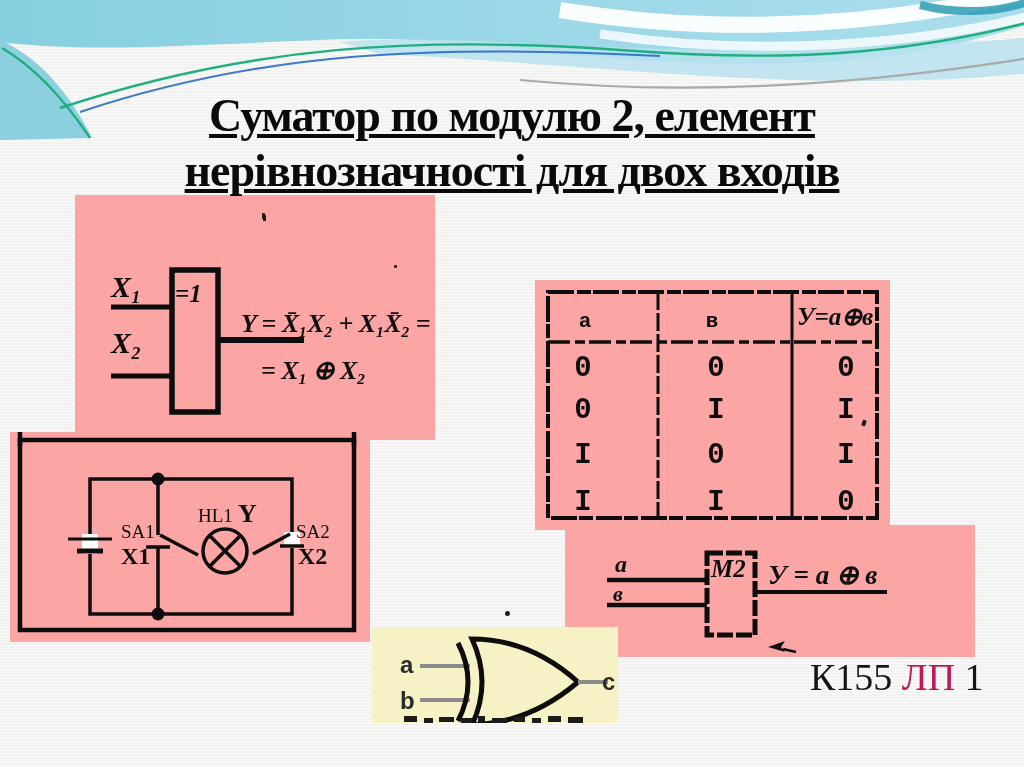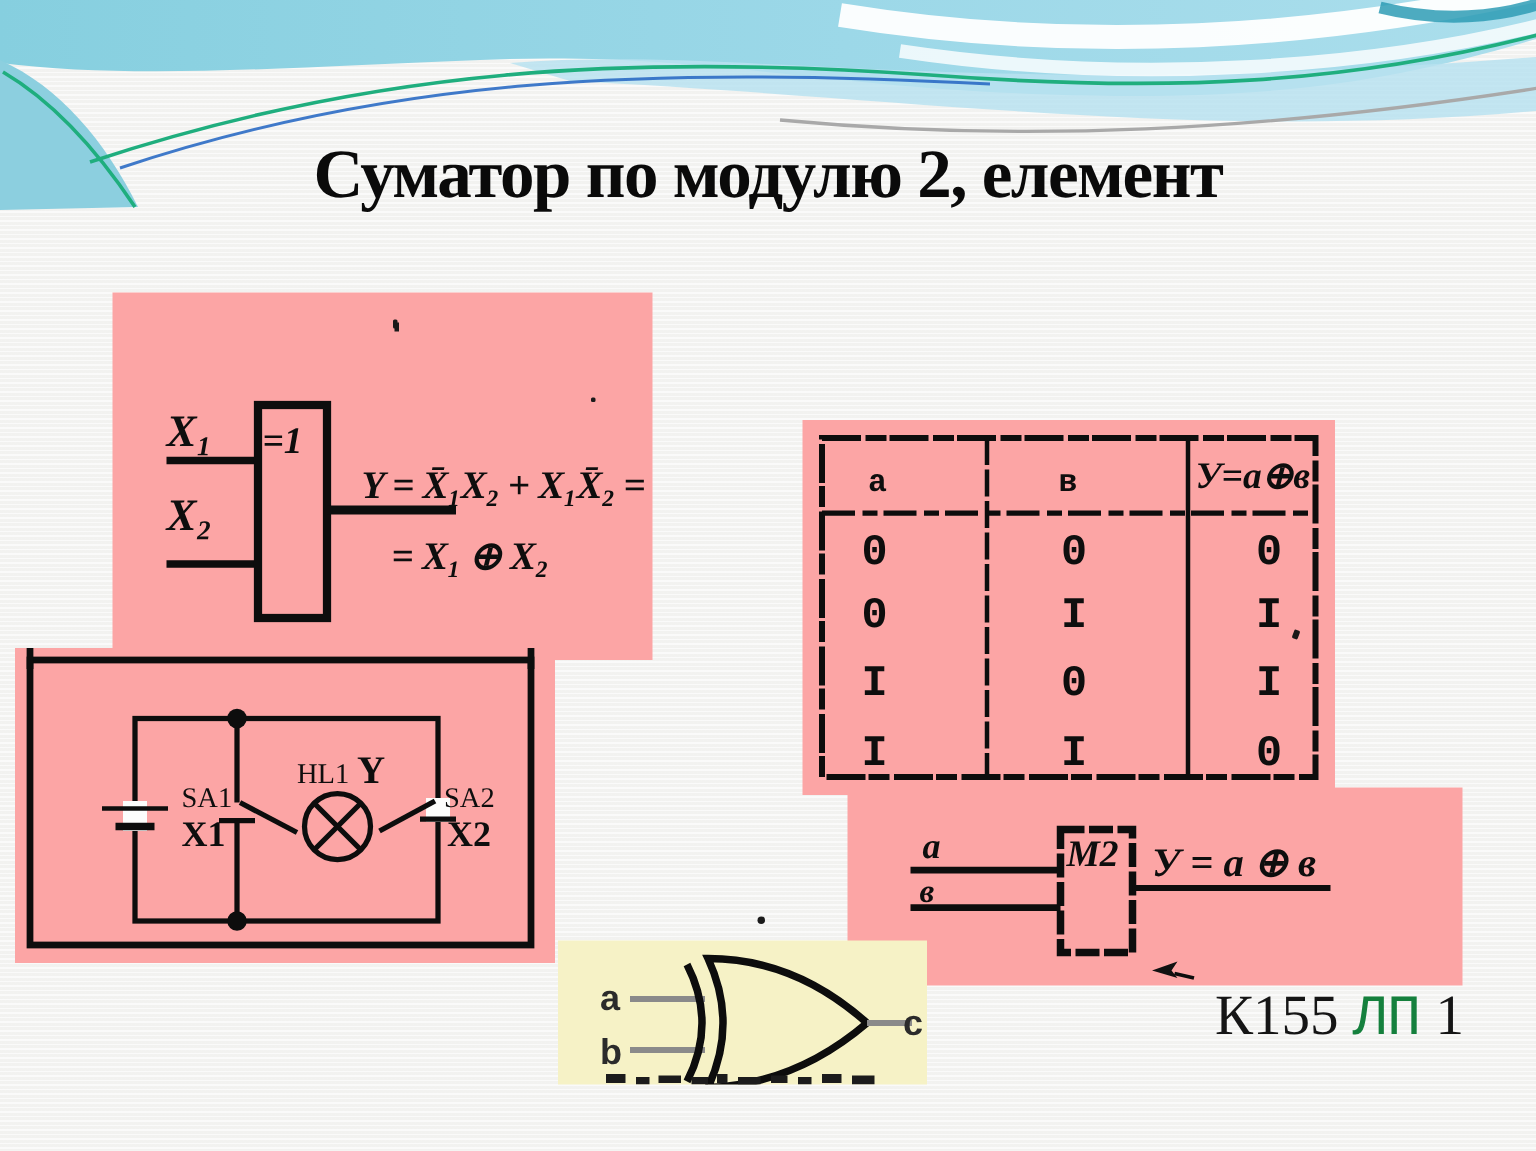--- a/index.html
+++ b/index.html
@@ -6,30 +6,30 @@
   body{
     width:1024px;height:767px;position:relative;overflow:hidden;
     background-color:#f5f5f3;
     background-image:repeating-linear-gradient(180deg, rgba(255,255,255,.55) 0 1px, rgba(0,0,0,0.012) 1px 3px);
     font-family:"Liberation Serif", serif;
   }
   .banner{position:absolute;top:0;left:0;width:1024px;height:140px;}
   .title{
     position:absolute;top:88px;left:0;width:1024px;text-align:center;
     font-family:"Liberation Serif", serif;font-weight:bold;color:#0a0a0a;
-    font-size:46px;line-height:55px;letter-spacing:-1px;z-index:5;
+    font-size:46px;line-height:55px;letter-spacing:-1px;z-index:5;text-decoration:underline;
   }
   .panel{position:absolute;background:#fca5a5;}
   .panel svg{display:block;}
   .xor-panel{background:#f6f2c6;}
   .chip{
     position:absolute;left:810px;top:655px;z-index:6;
     font-family:"Liberation Serif", serif;font-size:38px;color:#151515;white-space:nowrap;
   }
-  .chip .red{color:#15803d;font-family:Liberation Mono, monospace;}
+  .chip .red{color:#be185d;}
   .speck{position:absolute;background:#1a1a1a;border-radius:1px;}
   
   text{fill:#0e0e0e;}
   .math{font-family:"Liberation Serif", serif;font-style:italic;font-weight:700;}
   .lab{font-family:"Liberation Serif", serif;font-weight:600;}
   .labsm{font-family:"Liberation Serif", serif;font-weight:400;}
   .mono{font-family:"Liberation Mono", monospace;font-weight:600;}
   .sans{font-family:"Liberation Sans", sans-serif;font-weight:700;fill:#2b2b2b;}
   .stk{stroke:#0d0d0d;fill:none;}
 </style>
@@ -51,20 +51,21 @@
   <path d="M600,34 C760,58 920,44 1030,16" stroke="#ffffff" stroke-width="9" fill="none" opacity="0.8"></path>
   <path d="M920,5 C960,15 1000,12 1030,1" stroke="#2e9cb5" stroke-width="8" fill="none" opacity="0.85"></path>
   <path d="M60,108 C250,45 420,36 620,50 C780,62 900,56 1030,22" stroke="#1fae7e" stroke-width="2.4" fill="none"></path>
   <path d="M80,112 C260,52 430,44 660,56" stroke="#2b6cc4" stroke-width="2" fill="none" opacity="0.9"></path>
   <path d="M520,80 C680,95 840,88 1030,58" stroke="#a9a9a9" stroke-width="2.2" fill="none"></path>
   <path d="M2,48 C36,68 66,102 90,138" stroke="#1fae7e" stroke-width="2.4" fill="none"></path>
 </svg>
 
 <div class="title">
   <div>Суматор по модулю 2, елемент</div>
+  <div>нерівнозначності для двох входів</div>
 </div>
 
 <div class="panel" style="left:75px;top:195px;width:360px;height:245px;">
   <svg width="360" height="245" viewBox="0 0 360 245">
     <rect x="188" y="20" width="3" height="6" fill="#1a1a1a"></rect>
     <text class="math" font-size="30" x="36" y="102">X₁</text>
     <line class="stk" x1="36" y1="112" x2="97" y2="112" stroke-width="5"></line>
     <text class="math" font-size="30" x="36" y="158">X₂</text>
     <line class="stk" x1="36" y1="181" x2="97" y2="181" stroke-width="5"></line>
     <rect class="stk" x="97" y="75" width="46" height="142" stroke-width="5.5"></rect>

